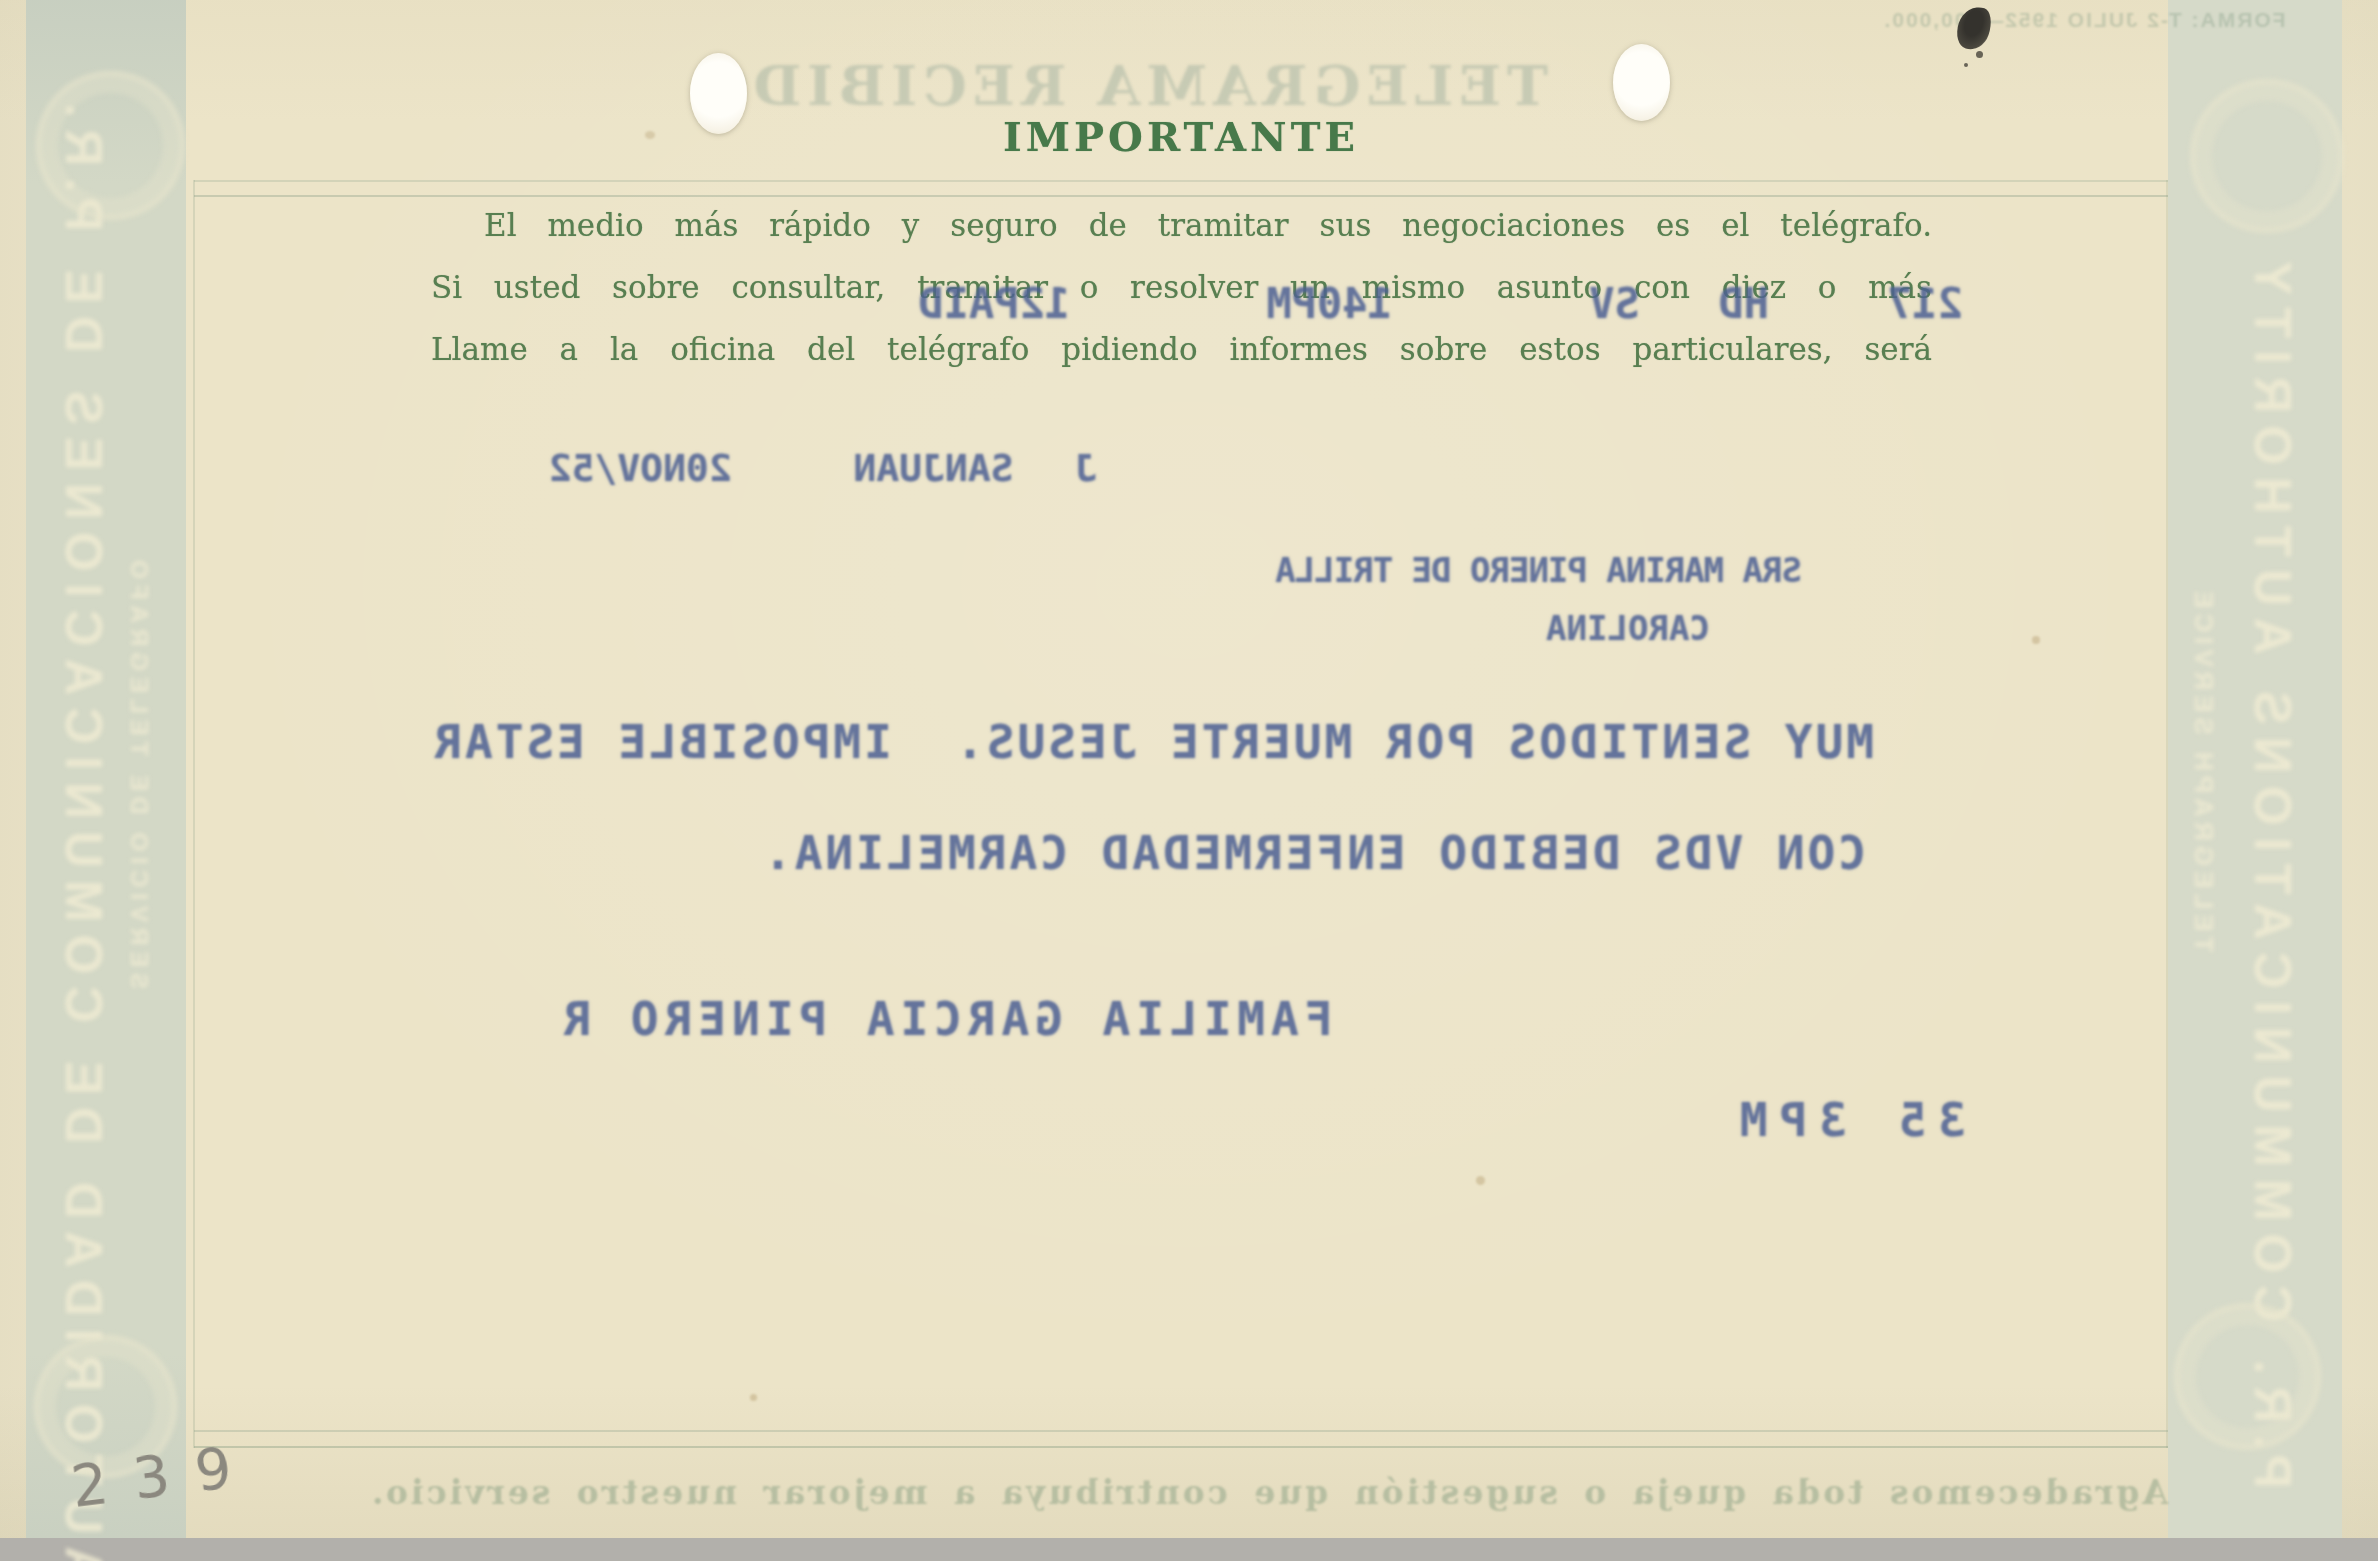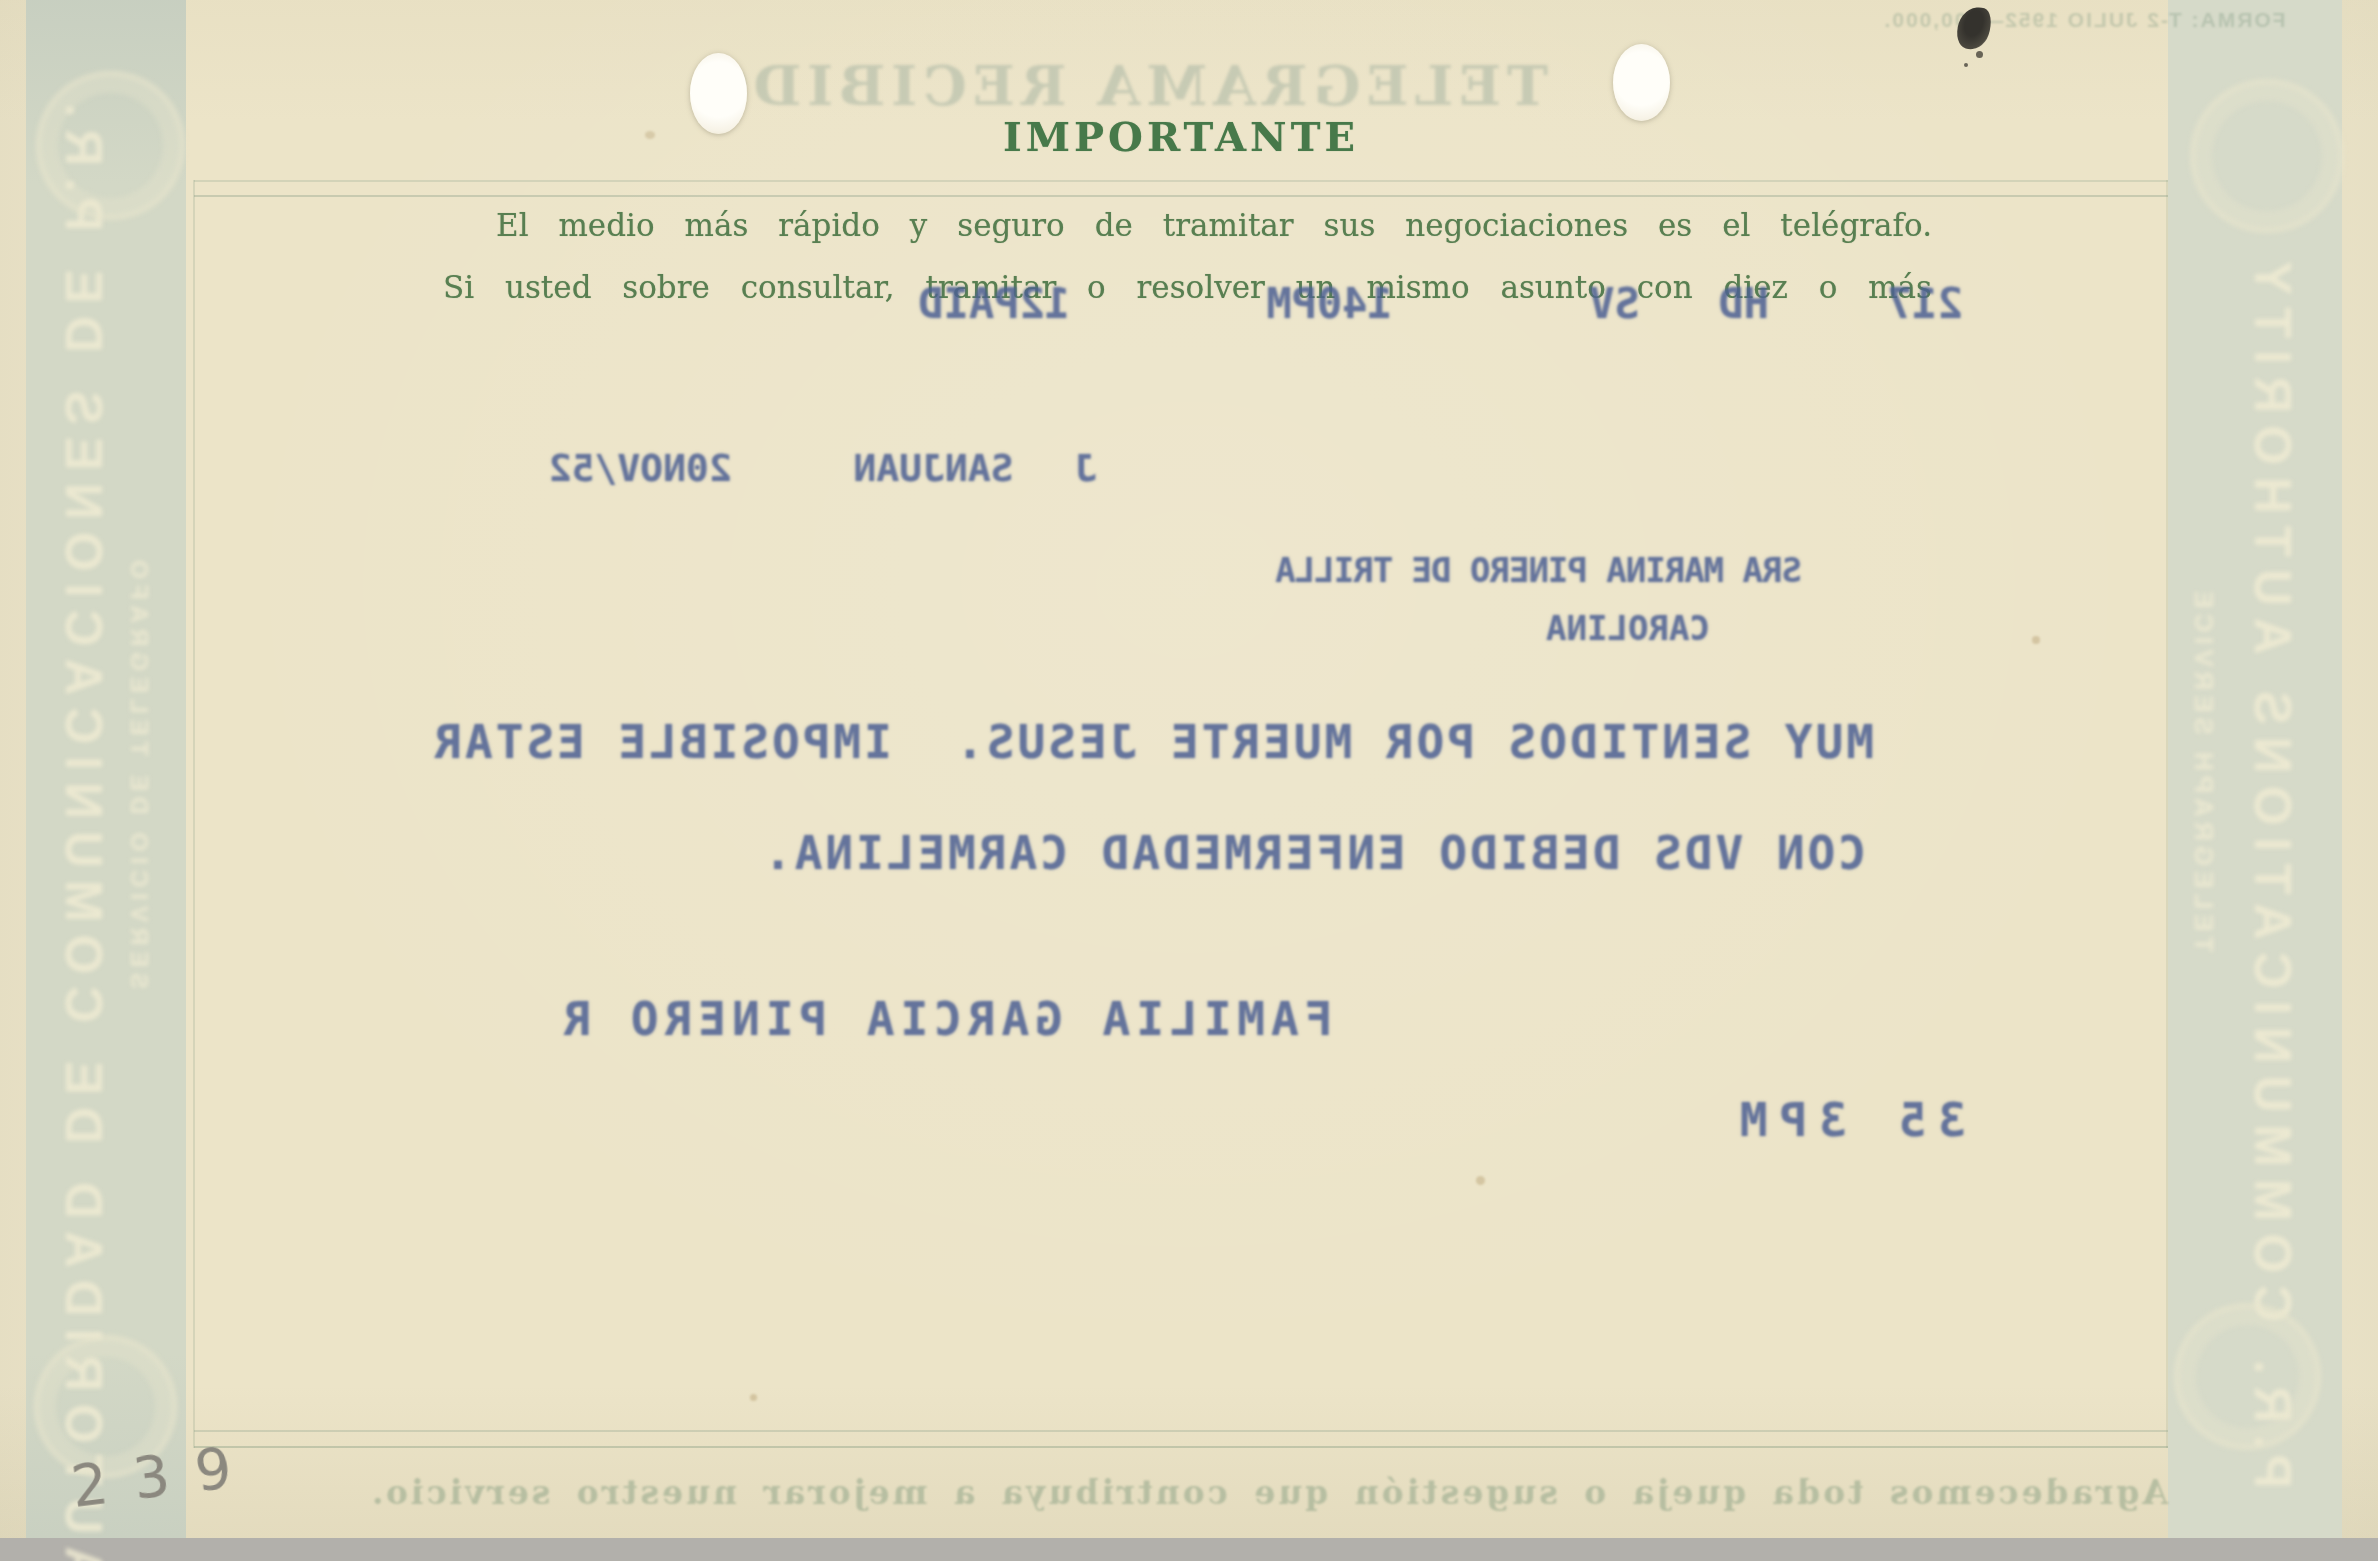--- a/index.html
+++ b/index.html
@@ -28,21 +28,21 @@
   .rule{position:absolute;height:2px;filter:blur(0.5px);}
   .vrule{position:absolute;width:2px;filter:blur(0.6px);}
   .ghost-title{position:absolute;left:734px;top:53px;width:814px;transform:scaleX(-1);
     white-space:nowrap;text-align:center;font-weight:bold;font-size:55px;letter-spacing:6px;
     color:rgba(146,166,150,0.40);filter:blur(1.6px);}
   .heading{position:absolute;left:431px;top:113px;width:1500px;text-align:center;
     font-weight:bold;font-size:40px;letter-spacing:4px;color:#47794a;
     text-shadow:0 0 1px rgba(70,120,75,0.5);}
   .notice{position:absolute;left:431px;top:194px;width:1501px;
     font-size:31px;line-height:62px;color:#587f51;text-shadow:0 0 1px rgba(88,127,81,0.45);}
-  .notice .line{text-align:justify;text-align-last:justify;margin-left:12px;}
+  .notice .line{text-align:justify;text-align-last:justify;}
   .notice .line.first{text-indent:53px;}
   .notice .line.last{text-align-last:left;}
   .stamp{position:absolute;transform:scaleX(-1);white-space:pre;text-align:center;
     font-family:"DejaVu Sans Mono",monospace;font-weight:bold;
     color:rgba(77,96,148,0.78);filter:blur(0.8px);
     text-shadow:0 0 3px rgba(77,96,148,0.35);}
   .ghost-footer{position:absolute;left:406px;top:1473px;width:1762px;transform:scaleX(-1);
     white-space:nowrap;text-align:center;font-weight:bold;font-size:33px;letter-spacing:3px;word-spacing:9px;
     color:rgba(118,148,118,0.42);filter:blur(1px);}
   .ghost-forma{position:absolute;left:1861px;top:8px;width:446px;transform:scaleX(-1);
@@ -88,20 +88,21 @@
   <div class="rule" style="left:194px;top:1430px;width:1974px;background:rgba(124,150,126,0.26);"></div>
   <div class="rule" style="left:194px;top:1446px;width:1974px;background:rgba(124,150,126,0.36);"></div>
   <div class="vrule" style="left:193px;top:180px;height:1268px;background:rgba(124,150,126,0.20);"></div>
   <div class="vrule" style="left:2166px;top:180px;height:1268px;background:rgba(124,150,126,0.16);"></div>
 
   <div class="heading">IMPORTANTE</div>
 
   <div class="notice">
     <div class="line first">El medio más rápido y seguro de tramitar sus negociaciones es el telégrafo.</div>
     <div class="line">Si usted sobre consultar, tramitar o resolver un mismo asunto con diez o más</div>
+    <div class="line">Llame a la oficina del telégrafo pidiendo informes sobre estos particulares, será</div>
   </div>
 
   <div class="stamp" style="left:891px;top:279px;width:1099px;font-size:42px;word-spacing:14px;">217   HD  SV     140PM     12PAID</div>
   <div class="stamp" style="left:512px;top:446px;width:622px;font-size:38px;word-spacing:38px;">J SANJUAN  20NOV/52</div>
   <div class="stamp" style="left:1287px;top:550px;width:515px;font-size:34px;letter-spacing:-1px;">SRA MARINA PINERO DE TRILLA</div>
   <div class="stamp" style="left:1537px;top:608px;width:182px;font-size:34px;">CAROLINA</div>
   <div class="stamp" style="left:436px;top:715px;width:1438px;font-size:46px;letter-spacing:3px;">MUY SENTIDOS POR MUERTE JESUS.  IMPOSIBLE ESTAR</div>
   <div class="stamp" style="left:757px;top:826px;width:1113px;font-size:46px;letter-spacing:3px;">CON VDS DEBIDO ENFERMEDAD CARMELINA.</div>
   <div class="stamp" style="left:552px;top:992px;width:786px;font-size:46px;letter-spacing:6px;">FAMILIA GARCIA PINERO R</div>
   <div class="stamp" style="left:1725px;top:1093px;width:244px;font-size:46px;letter-spacing:12px;">35 3PM</div>

